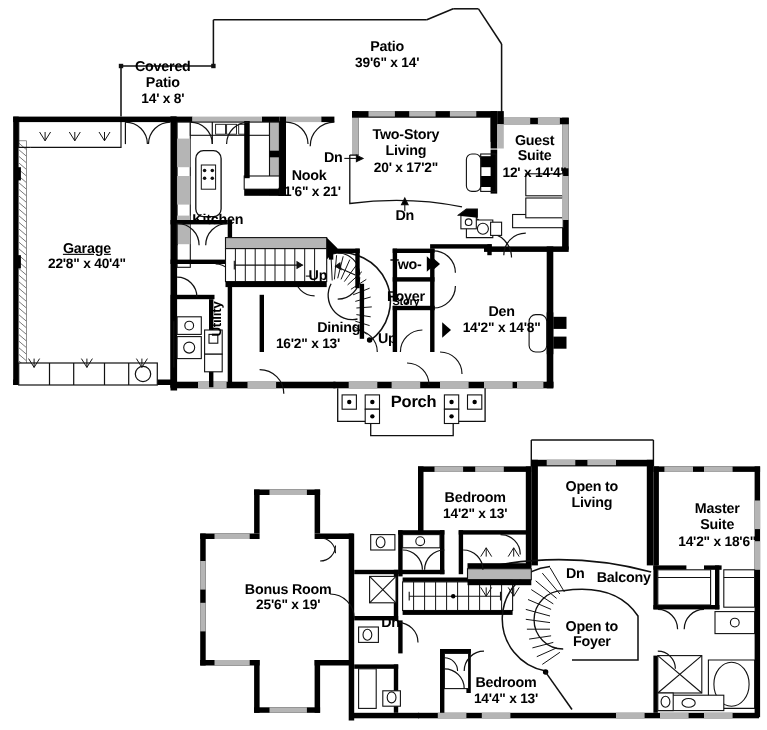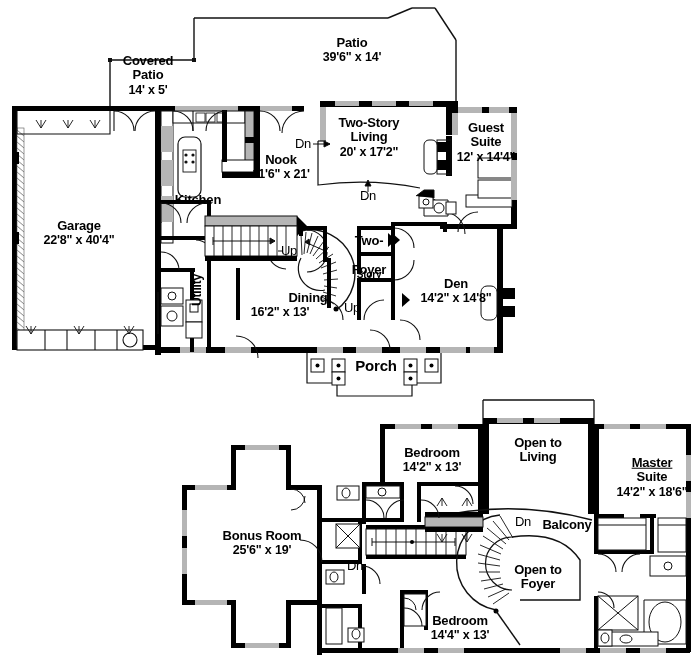--- a/index.html
+++ b/index.html
@@ -14,21 +14,21 @@
     font-weight:bold;
     color:#000;
     text-align:center;
     line-height:1.12;
     white-space:pre;
     letter-spacing:-0.2px;
     transform:translate(-50%,-50%);
     pointer-events:none;
   }
   .lbl.vert{transform:translate(-50%,-50%) rotate(-90deg);}
-  .lbl.plain{font-weight:normal;}
+  .lbl.plain{font-weight:bold;}
   .name-l{font-size:13px;}
   .dim-l{font-size:12.5px;}
 </style>
 </head>
 <body>
 
 <svg id="plan" viewBox="0 0 697 664" xmlns="http://www.w3.org/2000/svg">
   <rect x="0" y="0" width="697" height="664" fill="#ffffff"></rect>
 
   <g>
@@ -607,50 +607,50 @@
       <path d="M291 510 A14 14 0 0 0 305 496" stroke-width="1"></path>
     </g>
   </g>
 </svg>
 
 <div id="labels">
     <div class="lbl name-l" style="left: 352px; top: 42.75px; font-size: 13px;">Patio</div>
     <div class="lbl dim-l" style="left: 352px; top: 57.25px; font-size: 12.5px;">39'6" x 14'</div>
     <div class="lbl name-l" style="left: 148px; top: 60.5px; font-size: 13px;">Covered</div>
     <div class="lbl name-l" style="left: 148px; top: 75px; font-size: 13px;">Patio</div>
-    <div class="lbl dim-l" style="left: 148px; top: 89.5px; font-size: 12.5px;">14' x 5'</div>
+    <div class="lbl dim-l" style="left: 148px; top: 89.5px; font-size: 12.5px;">14' x 8'</div>
     <div class="lbl name-l" style="left: 369px; top: 122.5px; font-size: 13px; text-align: right;">Two-Story</div>
     <div class="lbl name-l" style="left: 369px; top: 137px; font-size: 13px;">Living</div>
     <div class="lbl dim-l" style="left: 369px; top: 151.5px; font-size: 12.5px;">20' x 17'2"</div>
     <div class="lbl name-l" style="left: 486px; top: 127.5px; font-size: 13px;">Guest</div>
     <div class="lbl name-l" style="left: 486px; top: 142px; font-size: 13px;">Suite</div>
     <div class="lbl dim-l" style="left: 486px; top: 156.5px; font-size: 12.5px;">12' x 14'4"</div>
     <div class="lbl name-l" style="left: 281px; top: 159.75px; font-size: 13px;">Nook</div>
     <div class="lbl dim-l" style="left: 281px; top: 174.25px; font-size: 12.5px;">11'6" x 21'</div>
     <div class="lbl name-l" style="left: 198px; top: 200px; font-size: 13px;">Kitchen</div>
-    <div class="lbl name-l" style="left: 79px; top: 225.75px; font-size: 13px;">Garage</div>
+    <div class="lbl name-l" style="left: 79px; top: 225.75px; font-size: 13px; text-decoration: underline;">Garage</div>
     <div class="lbl dim-l" style="left: 79px; top: 240.25px; font-size: 12.5px;">22'8" x 40'4"</div>
     <div class="lbl name-l" style="left: 369px; top: 240.5px; font-size: 13px;">Two-</div>
     <div class="lbl name-l" style="left: 369px; top: 255px; font-size: 10px; margin-top: 20px;">Story</div>
     <div class="lbl name-l" style="left: 369px; top: 269.5px; font-size: 13px;">Foyer</div>
     <div class="lbl name-l" style="left: 456px; top: 283.75px; font-size: 13px; text-align: center;">Den</div>
     <div class="lbl dim-l" style="left: 456px; top: 298.25px; font-size: 12.5px;">14'2" x 14'8"</div>
     <div class="lbl name-l" style="left: 280px; top: 297.75px; font-size: 13px; margin-left: 28px;">Dining</div>
     <div class="lbl dim-l" style="left: 280px; top: 312.25px; font-size: 12.5px;">16'2" x 13'</div>
     <div class="lbl name-l" style="left: 376px; top: 366px; font-size: 15px;">Porch</div>
     <div class="lbl name-l vert" style="left: 198px; top: 290px; font-size: 12px;">Utility</div>
     <div class="lbl plain" style="left: 303px; top: 144px; font-size: 13px;">Dn</div>
     <div class="lbl plain" style="left: 368px; top: 196px; font-size: 13px;">Dn</div>
     <div class="lbl plain" style="left: 289px; top: 251px; font-size: 13px;">Up</div>
     <div class="lbl plain" style="left: 352px; top: 308px; font-size: 13px;">Up</div>
     <div class="lbl name-l" style="left: 432px; top: 452.75px; font-size: 13px;">Bedroom</div>
     <div class="lbl dim-l" style="left: 432px; top: 467.25px; font-size: 12.5px;">14'2" x 13'</div>
     <div class="lbl name-l" style="left: 538px; top: 442.75px; font-size: 13px;">Open to</div>
     <div class="lbl name-l" style="left: 538px; top: 457.25px; font-size: 13px;">Living</div>
-    <div class="lbl name-l" style="left: 652px; top: 462.5px; font-size: 13px; text-decoration: underline;">Master</div>
+    <div class="lbl name-l" style="left: 652px; top: 462.5px; font-size: 13px;">Master</div>
     <div class="lbl name-l" style="left: 652px; top: 477px; font-size: 13px;">Suite</div>
     <div class="lbl dim-l" style="left: 652px; top: 491.5px; font-size: 12.5px;">14'2" x 18'6"</div>
     <div class="lbl name-l" style="left: 262px; top: 535.75px; font-size: 13px;">Bonus Room</div>
     <div class="lbl dim-l" style="left: 262px; top: 550.25px; font-size: 12.5px;">25'6" x 19'</div>
     <div class="lbl name-l" style="left: 567px; top: 525px; font-size: 13px;">Balcony</div>
     <div class="lbl name-l" style="left: 538px; top: 569.75px; font-size: 13px;">Open to</div>
     <div class="lbl name-l" style="left: 538px; top: 584.25px; font-size: 13px;">Foyer</div>
     <div class="lbl name-l" style="left: 460px; top: 620.75px; font-size: 13px;">Bedroom</div>
     <div class="lbl dim-l" style="left: 460px; top: 635.25px; font-size: 12.5px;">14'4" x 13'</div>
     <div class="lbl plain" style="left: 355px; top: 566px; font-size: 13px;">Dn</div>

